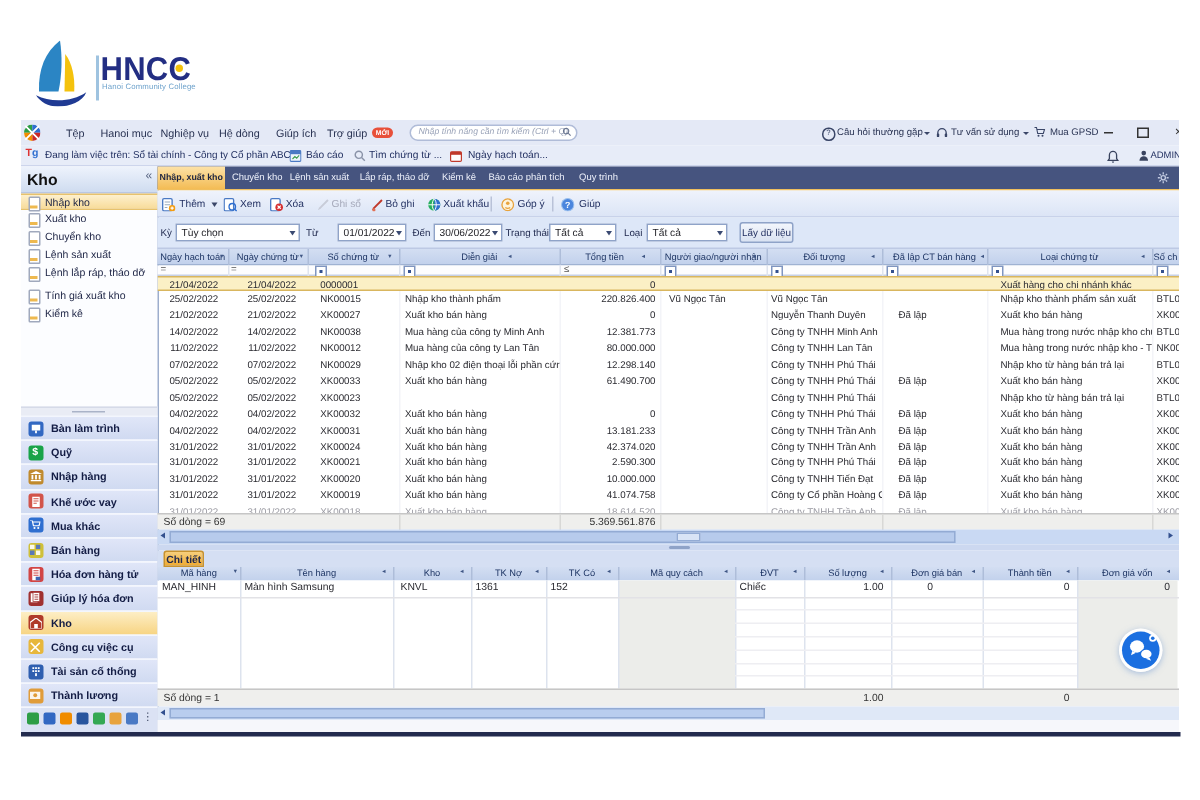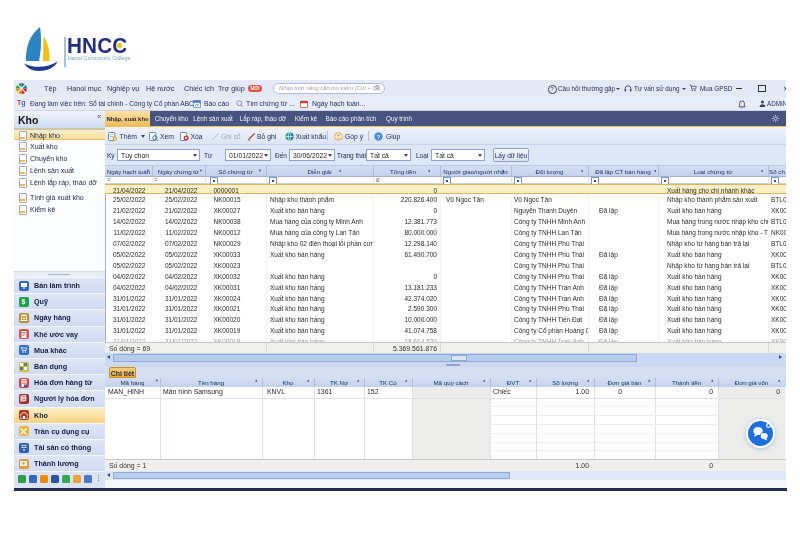--- a/index.html
+++ b/index.html
@@ -77,22 +77,22 @@
         <circle cx="12" cy="12" r="12" fill="#fff"></circle>
         <path d="M12 12 L12 0 A12 12 0 0 0 0 12 Z" fill="#2e9e46"></path>
         <path d="M12 12 L24 12 A12 12 0 0 0 12 0 Z" fill="#2f6fd0"></path>
         <path d="M12 12 L12 24 A12 12 0 0 0 24 12 Z" fill="#c92a2a"></path>
         <path d="M12 12 L0 12 A12 12 0 0 0 12 24 Z" fill="#f08c00"></path>
         <path d="M2 2 L22 22 M22 2 L2 22" stroke="#fff" stroke-width="2.6"></path>
       </svg>
       <div class="mi" style="left:30px;">Tệp</div>
       <div class="mi" style="left:53px;">Hanoi mục</div>
       <div class="mi" style="left:93px;text-align:right;">Nghiệp vụ</div>
-      <div class="mi" style="left:132px;">Hệ nước</div>
-      <div class="mi" style="left:170px;">Chiếc ích</div>
+      <div class="mi" style="left:132px;">Hệ dòng</div>
+      <div class="mi" style="left:170px;">Giúp ích</div>
       <div class="mi" style="left:204px;">Trợ giúp</div>
       <div class="abs" style="left:234px;top:4.5px;width:14px;height:7px;border-radius:3.5px;background:#e8503a;color:#fff;font-size:4.5px;line-height:7.5px;text-align:center;font-weight:bold;">MỚI</div>
       <div class="abs" style="left:259px;top:2.5px;width:112px;height:11px;background:#fff;border:1px solid #b0bcd8;border-radius:6px;box-sizing:border-box;">
         <div class="abs nw" style="left:5px;top:0;height:9px;line-height:9.5px;font-style:italic;font-size:5.8px;color:#9aa3b8;">Nhập tính năng cần tìm kiếm (Ctrl + Q)</div>
         <svg class="abs" style="right:3px;top:1.5px;" width="6" height="6" viewBox="0 0 10 10">
             <circle cx="4" cy="4" r="3" fill="none" stroke="#6a7690" stroke-width="1.2"></circle>
             <path d="M6.3 6.3 L9 9" stroke="#6a7690" stroke-width="1.2"></path>
           </svg>
       </div>
       <div class="abs" style="left:534px;top:5px;width:6.5px;height:6.5px;border:0.8px solid #3a4668;border-radius:50%;color:#3a4668;font-size:5.2px;line-height:6.5px;text-align:center;">?</div>
@@ -195,21 +195,21 @@
         </div>
       <div class="navitem" style="top:198.4px;">
           <span class="nico" style="background:#c08a2d;"></span>
           <svg class="abs" style="left:5.5px;top:4px;" width="8" height="7" viewBox="0 0 8 7">
             <path d="M0 2 L4 0 L8 2 Z" fill="#fff"></path>
             <rect x="1" y="2.6" width="1.2" height="3" fill="#fff"></rect>
             <rect x="3.4" y="2.6" width="1.2" height="3" fill="#fff"></rect>
             <rect x="5.8" y="2.6" width="1.2" height="3" fill="#fff"></rect>
             <rect x="0.5" y="6" width="7" height="1" fill="#fff"></rect>
           </svg>
-          <span class="t">Ngày hàng</span>
+          <span class="t">Nhập hàng</span>
         </div>
       <div class="navitem" style="top:214.6px;">
           <span class="nico" style="background:#d2544a;"></span>
           <svg class="abs" style="left:6.5px;top:4px;" width="6" height="7" viewBox="0 0 6 7">
             <rect x="0.5" y="0" width="5" height="7" fill="#fff"></rect>
             <path d="M1.3 1.5 H4.7 M1.3 3 H4.7 M1.3 4.5 H3.5" stroke="#d2544a" stroke-width="0.7"></path>
           </svg>
           <span class="t">Khế ước vay</span>
         </div>
       <div class="navitem" style="top:230.8px;">
@@ -222,54 +222,54 @@
           <span class="t">Mua khác</span>
         </div>
       <div class="navitem" style="top:247px;">
           <span class="nico" style="background:#cfc03a;"></span>
           <svg class="abs" style="left:6px;top:4px;" width="7" height="7" viewBox="0 0 7 7">
             <rect x="0" y="0" width="3" height="3" fill="#fff" opacity="0.9"></rect>
             <rect x="4" y="0" width="3" height="3" fill="#5a78b8"></rect>
             <rect x="0" y="4" width="3" height="3" fill="#5a78b8"></rect>
             <rect x="4" y="4" width="3" height="3" fill="#fff" opacity="0.9"></rect>
           </svg>
-          <span class="t">Bán dụng</span>
+          <span class="t">Bán hàng</span>
         </div>
       <div class="navitem" style="top:263.2px;">
           <span class="nico" style="background:#d24545;"></span>
           <svg class="abs" style="left:6.5px;top:3.5px;" width="6" height="8" viewBox="0 0 6 8">
             <rect x="0.5" y="0" width="5" height="8" fill="#fff"></rect>
             <path d="M1.3 1.5 H4.7 M1.3 3 H4.7 M1.3 4.5 H4.7" stroke="#d24545" stroke-width="0.7"></path>
             <rect x="2.8" y="5.5" width="3.2" height="2.5" fill="#3e63b0"></rect>
           </svg>
           <span class="t">Hóa đơn hàng tử</span>
         </div>
       <div class="navitem" style="top:279.4px;">
           <span class="nico" style="background:#a03030;"></span>
           <svg class="abs" style="left:6px;top:4px;" width="7" height="7" viewBox="0 0 7 7">
             <rect x="0.5" y="0.5" width="4.5" height="6" fill="#fff"></rect>
             <rect x="2" y="0" width="4.5" height="6" fill="#fff" stroke="#a03030" stroke-width="0.5"></rect>
             <path d="M3 1.5 H5.5 M3 3 H5.5 M3 4.5 H5.5" stroke="#a03030" stroke-width="0.6"></path>
           </svg>
-          <span class="t">Người lý hóa đơn</span>
+          <span class="t">Giúp lý hóa đơn</span>
         </div>
       <div class="navitem" style="top:295.6px;background:linear-gradient(#fdeec5,#f7d483);">
           <span class="nico" style="background:#b03a2a;"></span>
           <svg class="abs" style="left:5.5px;top:4px;" width="8" height="7" viewBox="0 0 8 7">
             <path d="M0 3 L4 0 L8 3 V7 H0 Z" fill="none" stroke="#fff" stroke-width="0.8"></path>
             <rect x="2.8" y="4" width="2.4" height="3" fill="#fff"></rect>
           </svg>
           <span class="t">Kho</span>
         </div>
       <div class="navitem" style="top:311.8px;">
           <span class="nico" style="background:#e7b73c;"></span>
           <svg class="abs" style="left:6px;top:4px;" width="7" height="7" viewBox="0 0 7 7">
             <path d="M0.5 0.5 L6.5 6.5 M6.5 0.5 L0.5 6.5" stroke="#fff" stroke-width="1.1"></path>
           </svg>
-          <span class="t">Trần cụ dụng cụ</span>
+          <span class="t">Công cụ việc cụ</span>
         </div>
       <div class="navitem" style="top:328px;">
           <span class="nico" style="background:#2f5fb0;"></span>
           <svg class="abs" style="left:6.5px;top:4px;" width="6" height="7" viewBox="0 0 6 7">
             <rect x="0" y="0" width="6" height="7" fill="none"></rect>
             <rect x="0.6" y="0.8" width="1.2" height="1.2" fill="#fff"></rect>
             <rect x="2.4" y="0.8" width="1.2" height="1.2" fill="#fff"></rect>
             <rect x="4.2" y="0.8" width="1.2" height="1.2" fill="#fff"></rect>
             <rect x="0.6" y="2.8" width="1.2" height="1.2" fill="#fff"></rect>
             <rect x="2.4" y="2.8" width="1.2" height="1.2" fill="#fff"></rect>

